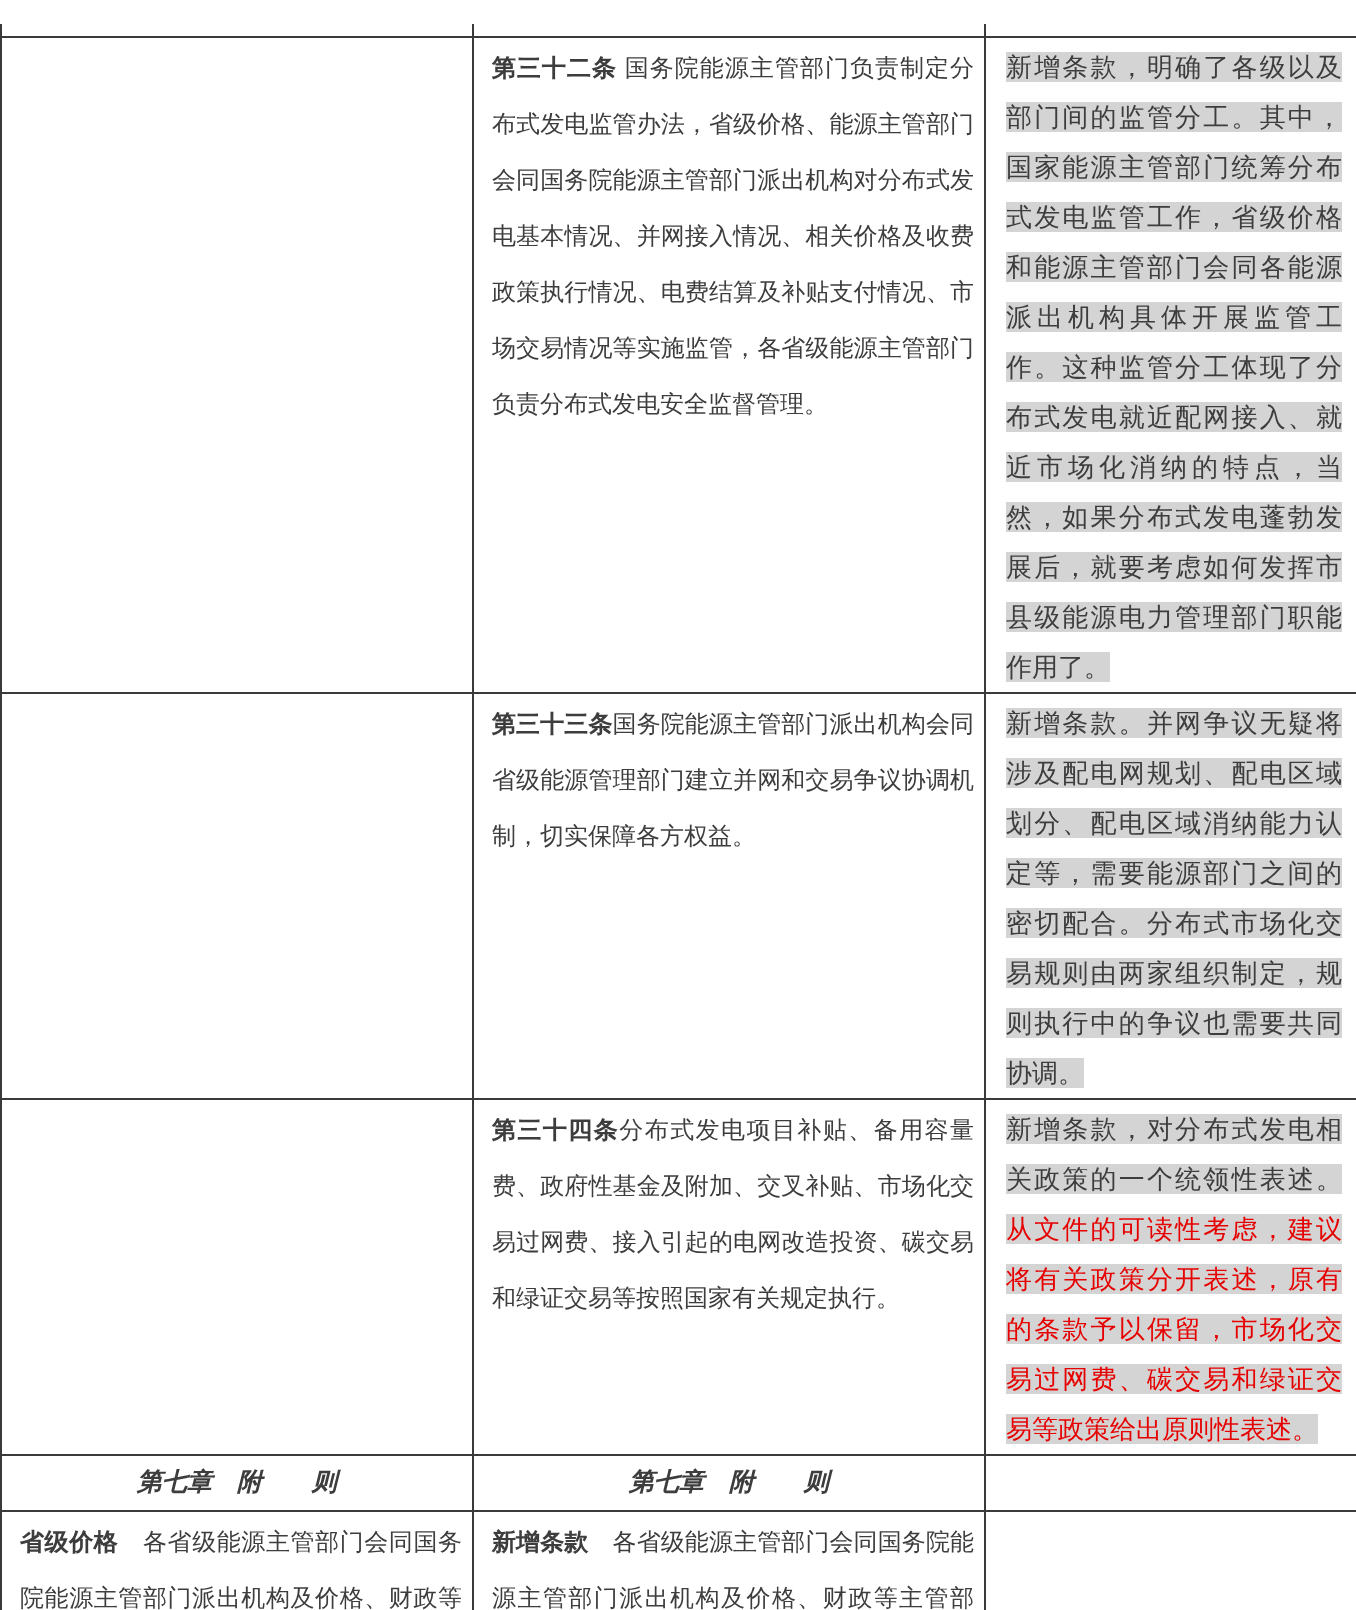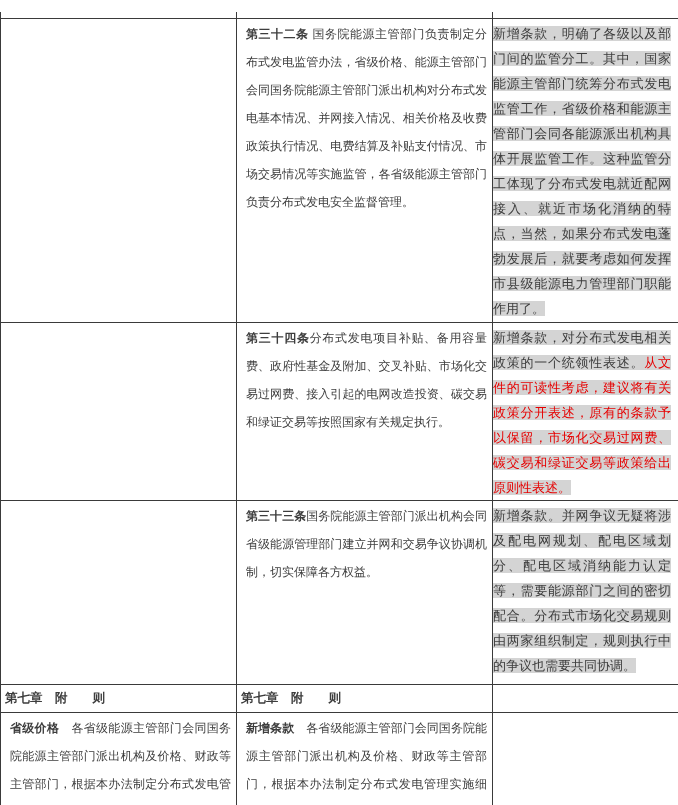--- a/index.html
+++ b/index.html
@@ -23,25 +23,25 @@
     vertical-align:top;overflow:hidden;
     box-sizing:border-box;
   }
   tr.sliver-top td{border-top:none;}
   td.c-left,td.c-mid{
     font-size:12px;line-height:28px;text-align:justify;
     padding:1px 5px 0 9px;
   }
   td.c-right{
     font-size:13px;line-height:25px;text-align:justify;
-    padding:2px 7px 0 0;
+    padding:2px 7px 0 10px;
   }
   td.hdr{
-    font-size:12.5px;font-weight:bold;text-align:left;
-    line-height:26px;padding:0 4px;
+    font-size:12.5px;font-weight:bold;text-align:center;
+    line-height:26px;padding:0 4px;font-style:italic;
   }
   .b{font-weight:bold;}
   .hl{background:var(--hl);}
   .red{color:var(--red);}
 </style>
 </head>
 <body>
 
 <div class="page">
   <table class="cmp">
@@ -57,30 +57,30 @@
       <td class="c-mid"></td>
       <td class="c-right"></td>
     </tr>
 
     <tr style="height:304px">
       <td class="c-left"></td>
       <td class="c-mid"><span class="b">第三十二条 </span><span>国务院能源主管部门负责制定分布式发电监管办法，省级价格、能源主管部门会同国务院能源主管部门派出机构对分布式发电基本情况、并网接入情况、相关价格及收费政策执行情况、电费结算及补贴支付情况、市场交易情况等实施监管，各省级能源主管部门负责分布式发电安全监督管理。</span></td>
       <td class="c-right"><span class="hl">新增条款，明确了各级以及部门间的监管分工。其中，国家能源主管部门统筹分布式发电监管工作，省级价格和能源主管部门会同各能源派出机构具体开展监管工作。这种监管分工体现了分布式发电就近配网接入、就近市场化消纳的特点，当然，如果分布式发电蓬勃发展后，就要考虑如何发挥市县级能源电力管理部门职能作用了。</span></td>
     </tr>
 
+    <tr style="height:184px">
+      <td class="c-left"></td>
+      <td class="c-mid"><span class="b">第三十三条</span><span>国务院能源主管部门派出机构会同省级能源管理部门建立并网和交易争议协调机制，切实保障各方权益。</span></td>
+      <td class="c-right"><span class="hl">新增条款。并网争议无疑将涉及配电网规划、配电区域划分、配电区域消纳能力认定等，需要能源部门之间的密切配合。分布式市场化交易规则由两家组织制定，规则执行中的争议也需要共同协调。</span></td>
+    </tr>
+
     <tr style="height:178px">
       <td class="c-left"></td>
       <td class="c-mid"><span class="b">第三十四条</span><span>分布式发电项目补贴、备用容量费、政府性基金及附加、交叉补贴、市场化交易过网费、接入引起的电网改造投资、碳交易和绿证交易等按照国家有关规定执行。</span></td>
       <td class="c-right"><span class="hl">新增条款，对分布式发电相关政策的一个统领性表述。</span><span class="hl red">从文件的可读性考虑，建议将有关政策分开表述，原有的条款予以保留，市场化交易过网费、碳交易和绿证交易等政策给出原则性表述。</span></td>
-    </tr>
-
-    <tr style="height:184px">
-      <td class="c-left"></td>
-      <td class="c-mid"><span class="b">第三十三条</span><span>国务院能源主管部门派出机构会同省级能源管理部门建立并网和交易争议协调机制，切实保障各方权益。</span></td>
-      <td class="c-right"><span class="hl">新增条款。并网争议无疑将涉及配电网规划、配电区域划分、配电区域消纳能力认定等，需要能源部门之间的密切配合。分布式市场化交易规则由两家组织制定，规则执行中的争议也需要共同协调。</span></td>
     </tr>
 
     <tr style="height:28px">
       <td class="hdr">第七章　附　　则</td>
       <td class="hdr">第七章　附　　则</td>
       <td class="c-right"></td>
     </tr>
 
     <tr style="height:102px">
       <td class="c-left"><span class="b">省级价格</span><span>　各省级能源主管部门会同国务院能源主管部门派出机构及价格、财政等主管部门，根据本办法制定分布式发电管理实施细则。</span></td>

